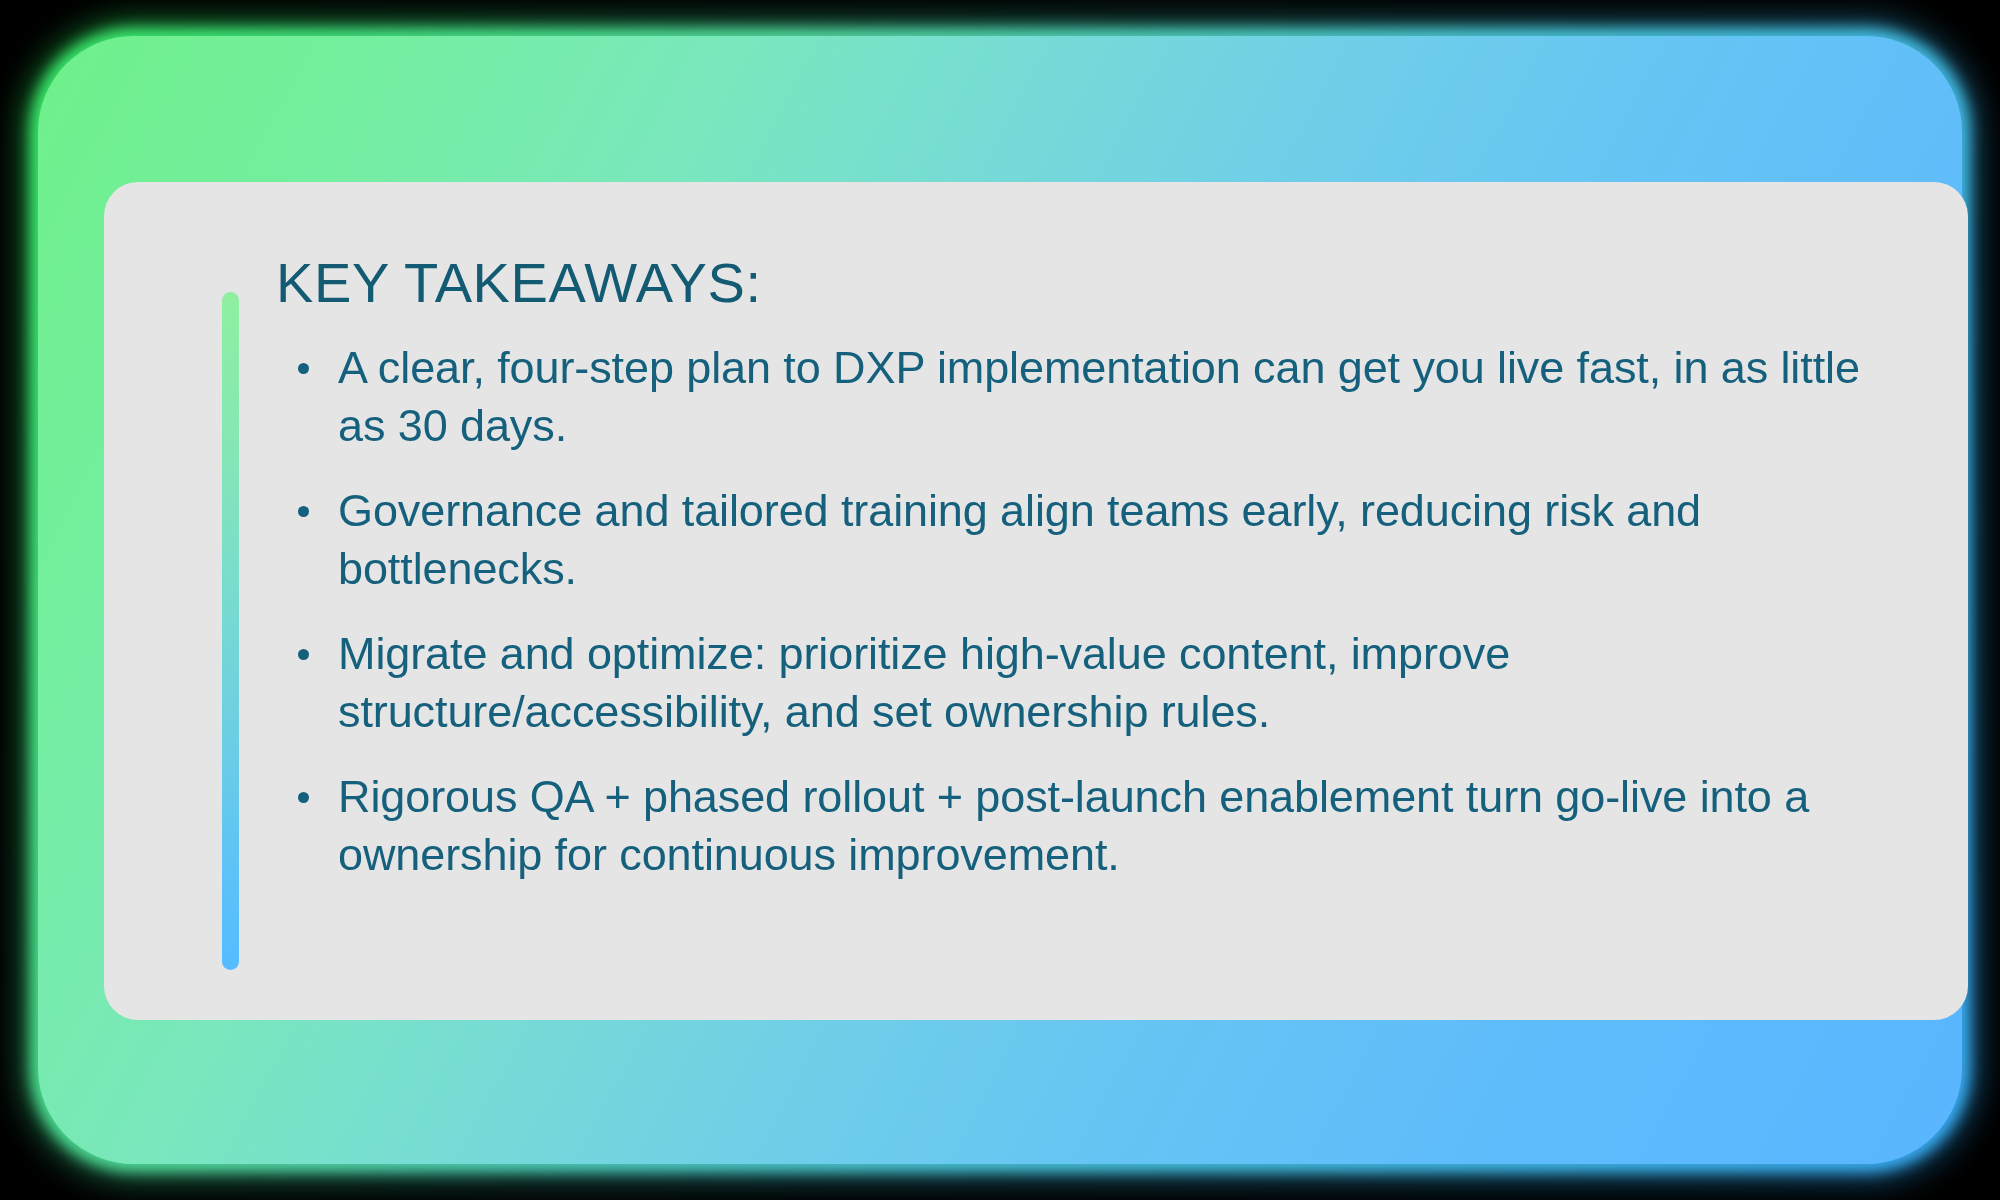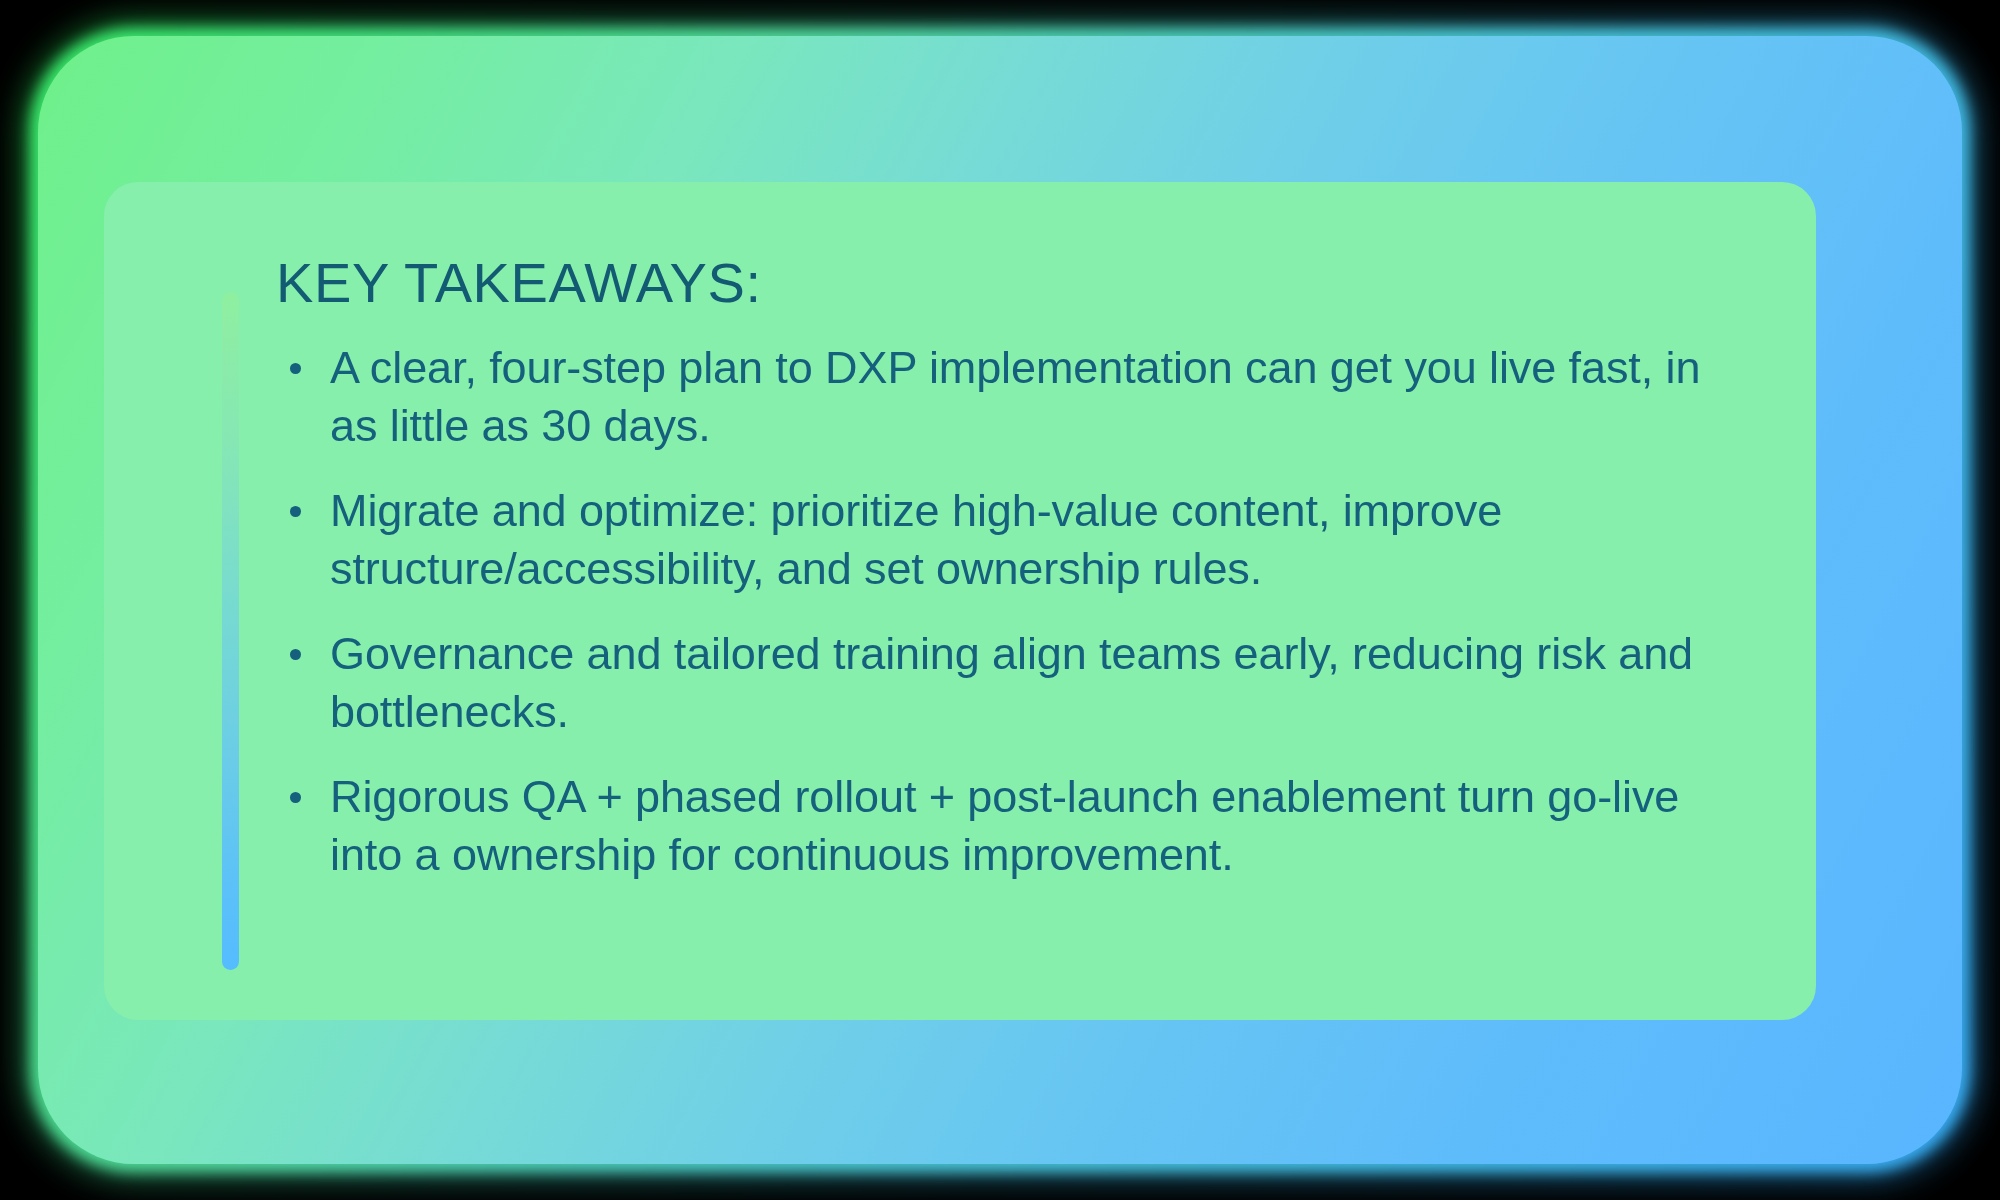--- a/index.html
+++ b/index.html
@@ -75,23 +75,23 @@
         rgba(40,170,255,0.6) 100%);
     filter: blur(16px);
     opacity: 0.8;
   }
 
   
   .card {
     position: absolute;
     left: 104px;
     top: 182px;
-    width: 1712px;
+    width: 1864px;
     height: 838px;
-    background: #86efac;
+    background: #e5e5e5;
     border-radius: 34px;
     box-sizing: border-box;
     padding: 46px 70px 46px 74px;
   }
 
   .card-inner {
     position: relative;
     height: 100%;
   }
 
@@ -126,21 +126,21 @@
     font-size: 56px;
     font-weight: 400;
     letter-spacing: 0.6px;
     line-height: 1.05;
     margin: 26px 0 26px 0;
     white-space: nowrap;
   }
 
   .bullets {
     list-style: none;
-    margin: 8px;
+    margin: 16px;
     padding: 0;
   }
 
   .bullet {
     position: relative;
     color: #15607c;
     font-family: "Liberation Sans", sans-serif;
     font-size: 45px;
     font-weight: 400;
     line-height: 1.3;
@@ -181,26 +181,26 @@
 
         <ul class="bullets">
 
           <li class="bullet">
             <span class="bullet-dot"></span>
             <span>A clear, four-step plan to DXP implementation can get you live fast, in as little as 30 days.</span>
           </li>
 
           <li class="bullet">
             <span class="bullet-dot"></span>
+            <span>Governance and tailored training align teams early, reducing risk and bottlenecks.</span>
+          </li>
+
+          <li class="bullet">
+            <span class="bullet-dot"></span>
             <span>Migrate and optimize: prioritize high-value content, improve structure/accessibility, and set ownership rules.</span>
-          </li>
-
-          <li class="bullet">
-            <span class="bullet-dot"></span>
-            <span>Governance and tailored training align teams early, reducing risk and bottlenecks.</span>
           </li>
 
           <li class="bullet">
             <span class="bullet-dot"></span>
             <span>Rigorous QA + phased rollout + post-launch enablement turn go-live into a ownership for continuous improvement.</span>
           </li>
 
         </ul>
       </div>
     </div>

